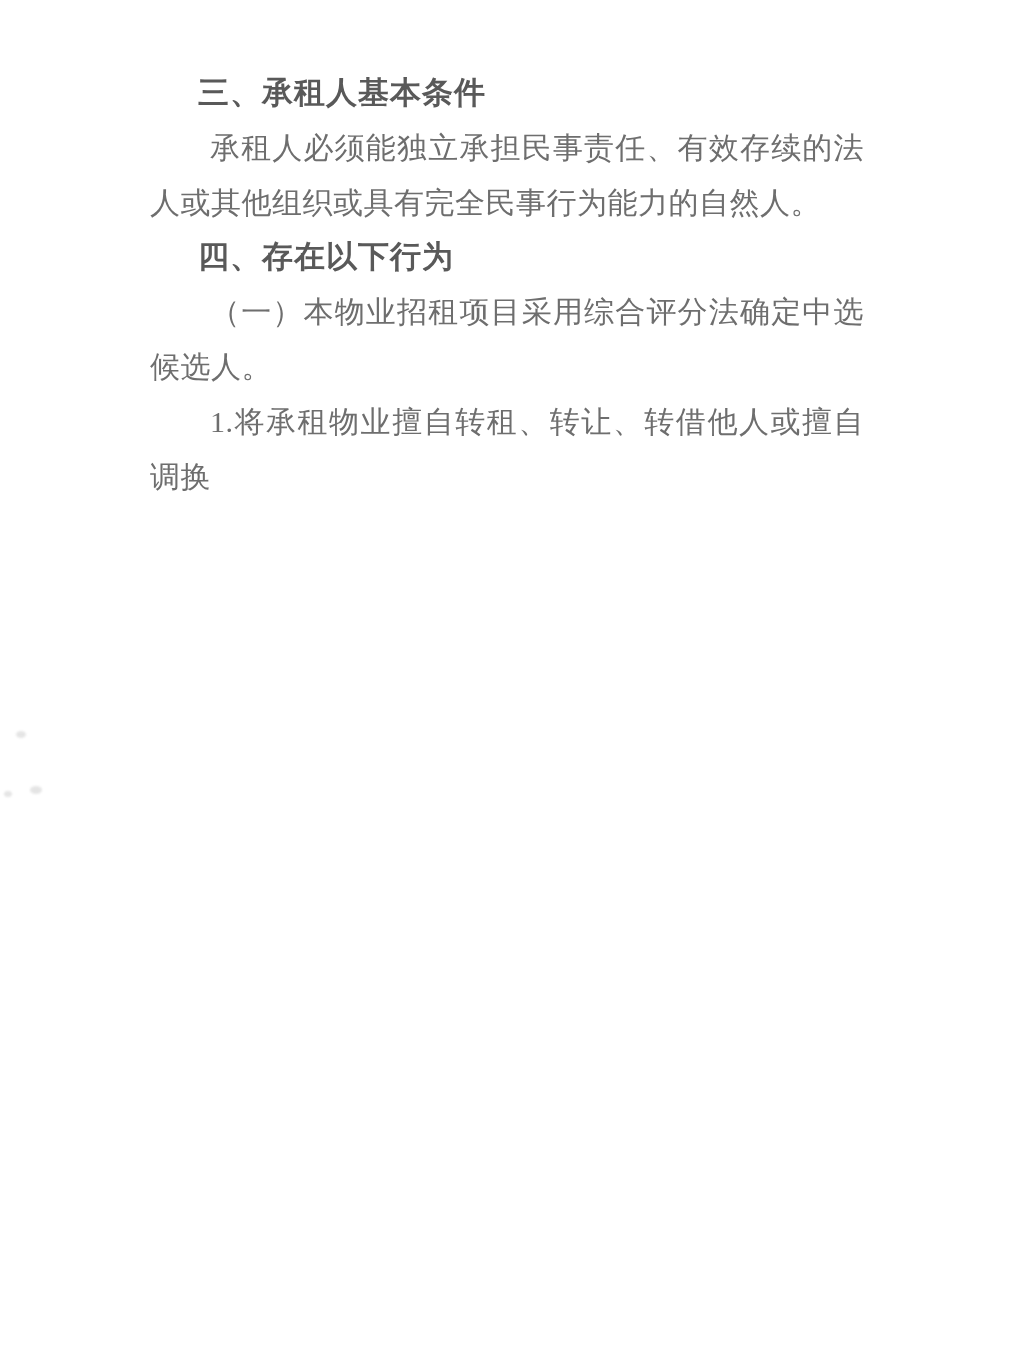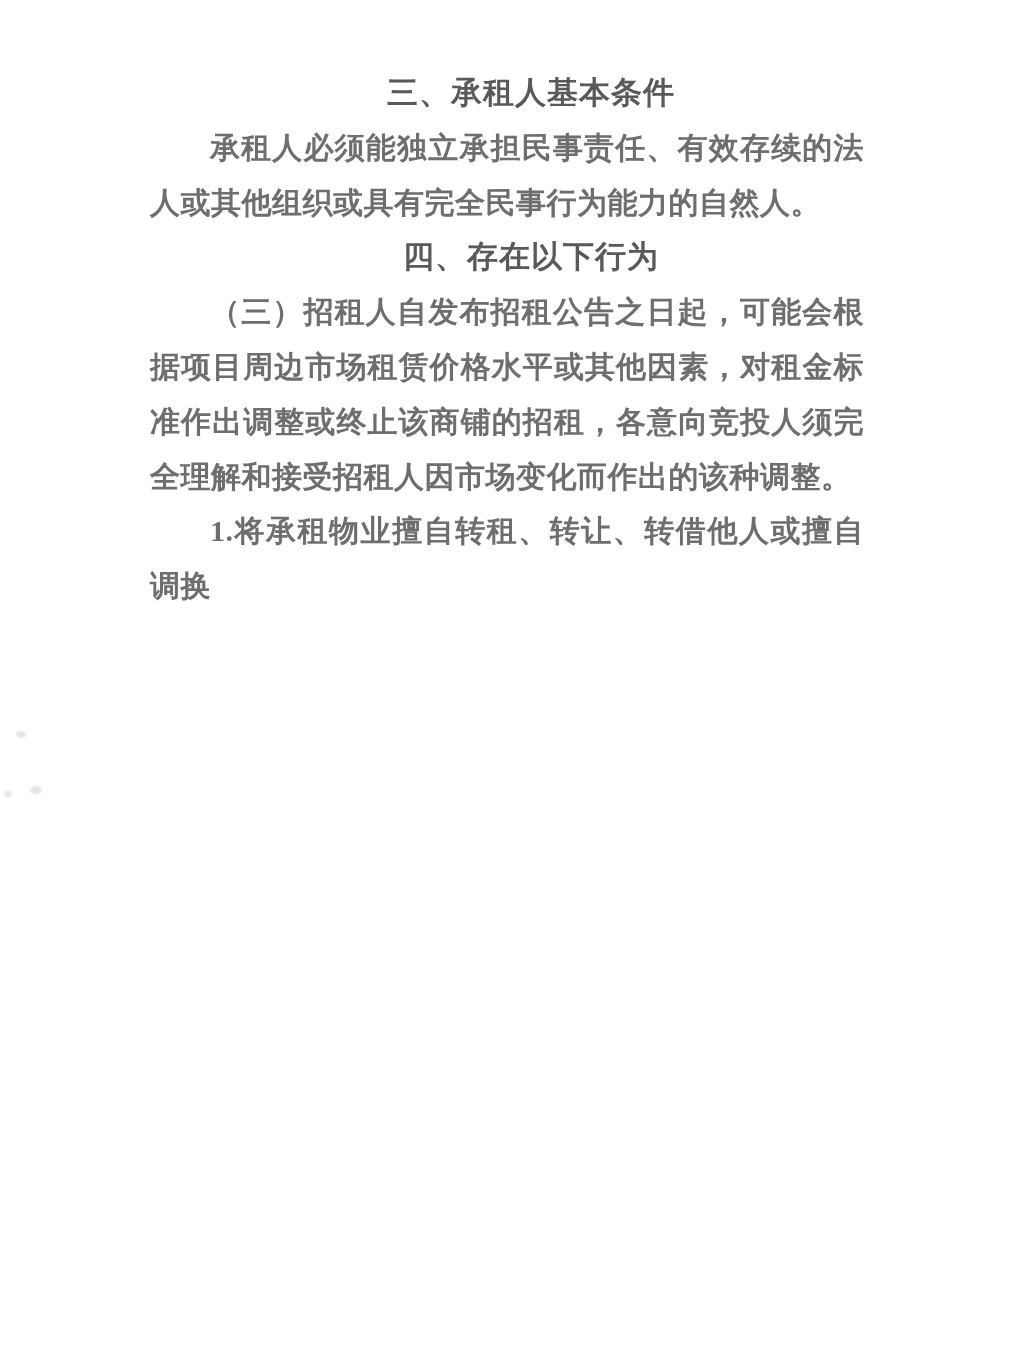--- a/index.html
+++ b/index.html
@@ -23,31 +23,29 @@
     font-size: 30px;
     line-height: 54.8px;
     color: #6e6e6e;
     letter-spacing: 0.5px;
   }
   .para {
     margin: 0;
     text-align: justify;
     text-justify: inter-character;
     text-indent: 2em;
-    font-weight: bold;
   }
   .heading {
     margin: 0;
     font-family: "Liberation Sans", "DejaVu Sans", sans-serif;
     font-weight: bold;
     font-size: 31px;
     color: #595959;
     text-indent: 48px;
     letter-spacing: 1px;
-    text-align: center;
   }
   .u {
     text-decoration: underline;
     text-underline-offset: 9px;
     text-decoration-thickness: 1.8px;
     text-decoration-color: #767676;
   }
   .speck {
     position: absolute;
     background: #b5b5b5;
@@ -62,23 +60,23 @@
 <div class="page">
 
   <div class="content">
 
     <h2 class="heading">三、承租人基本条件</h2>
 
     <p class="para">承租人必须能独立承担民事责任、有效存续的法人或其他组织或具有完全民事行为能力的自然人。</p>
 
     <h2 class="heading">四、存在以下行为</h2>
 
+    <p class="para">（一）本物业招租项目采用综合评分法确定中选候选人。</p>
 
 
-    <p class="para">（三）招租人自发布招租公告之日起，可能会根据项目周边市场租赁价格水平或其他因素，对租金标准作出调整或终止该商铺的招租，各意向竞投人须完全理解和接受招租人因市场变化而作出的该种调整。</p>
 
 
     <p class="para">1.将承租物业擅自转租、转让、转借他人或擅自调换</p>
 
   </div>
 
   <div class="speck" style="left:16px; top:731px; width:10px; height:7px;"></div>
   <div class="speck" style="left:30px; top:786px; width:12px; height:8px;"></div>
   <div class="speck" style="left:4px; top:791px; width:8px; height:6px;"></div>
 

